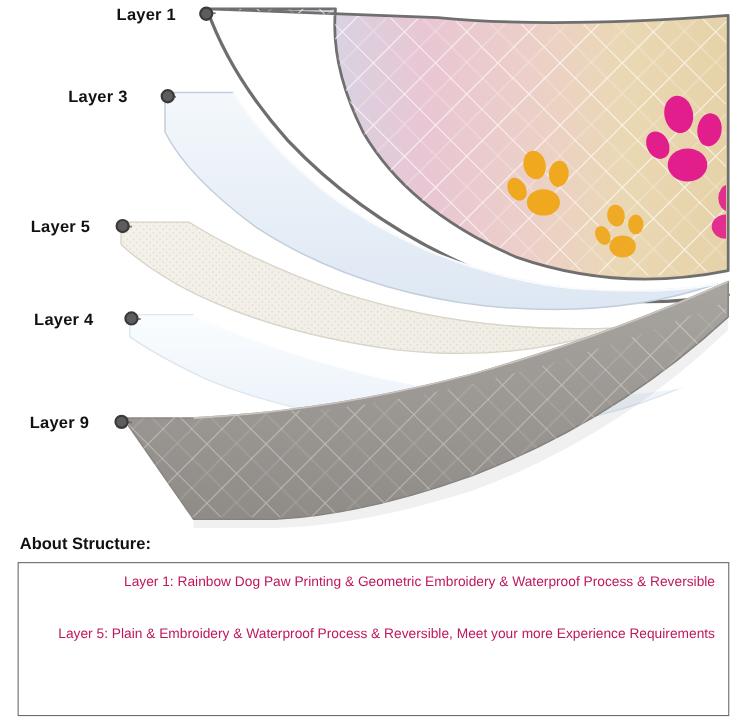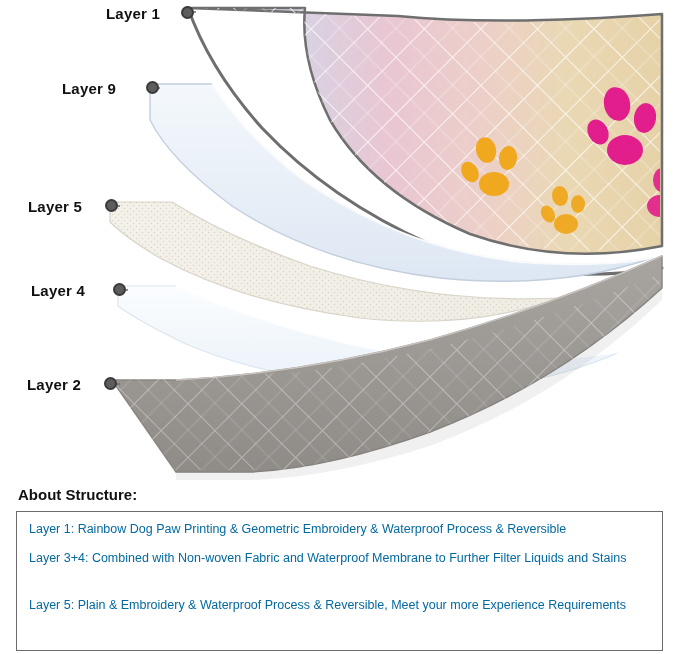--- a/index.html
+++ b/index.html
@@ -55,24 +55,25 @@
     margin: 0 0 8px 2px;
   }
   #about-box {
     border: 1px solid #6b6b6b;
     box-sizing: border-box;
     padding: 10px 12px 8px 12px;
     height: 140px;
   }
   .about-line {
     font-size: 12.5px;
-    color: #0369a1;
+    color: #be185d;
     line-height: 1.2;
     margin-bottom: 14px;
     white-space: nowrap;
+    text-align: right;
   }
   .about-line:last-child { margin-bottom: 0; margin-top: 32px; }
 </style>
 </head>
 <body>
 
 <div id="diagram-area">
 
   <svg width="679" height="490" viewBox="0 0 679 490">
     <defs>
@@ -188,33 +189,32 @@
       <path d="M112 206 L120 206"></path>
       <path d="M120 290 L128 290"></path>
       <path d="M111 384 L120 384"></path>
     </g>
   </svg>
 
   
   <div class="layer-label" style="left:106px; top:5px;">Layer 1</div>
   <div class="layer-dot" style="left:181px; top:6px;"></div>
 
-  <div class="layer-label" style="left:62px;  top:80px;">Layer 9</div>
+  <div class="layer-label" style="left:62px;  top:80px;">Layer 3</div>
   <div class="layer-dot" style="left:146px; top:81px;"></div>
 
   <div class="layer-label" style="left:28px;  top:198px;">Layer 5</div>
   <div class="layer-dot" style="left:105px; top:199px;"></div>
 
   <div class="layer-label" style="left:31px;  top:282px;text-align:center;">Layer 4</div>
   <div class="layer-dot" style="left:113px; top:283px;"></div>
 
-  <div class="layer-label" style="left:27px;  top:376px;">Layer 2</div>
+  <div class="layer-label" style="left:27px;  top:376px;">Layer 9</div>
   <div class="layer-dot" style="left:104px; top:377px;"></div>
 </div>
 
 <div id="about-block">
   <div id="about-title">About Structure:</div>
   <div id="about-box">
     <div class="about-line">Layer 1: Rainbow Dog Paw Printing &amp; Geometric Embroidery &amp; Waterproof Process &amp; Reversible</div>
-    <div class="about-line">Layer 3+4: Combined with Non-woven Fabric and Waterproof Membrane to Further Filter Liquids and Stains</div>
     <div class="about-line">Layer 5: Plain &amp; Embroidery &amp; Waterproof Process &amp; Reversible, Meet your more Experience Requirements</div>
   </div>
 </div>
 
 </body></html>

